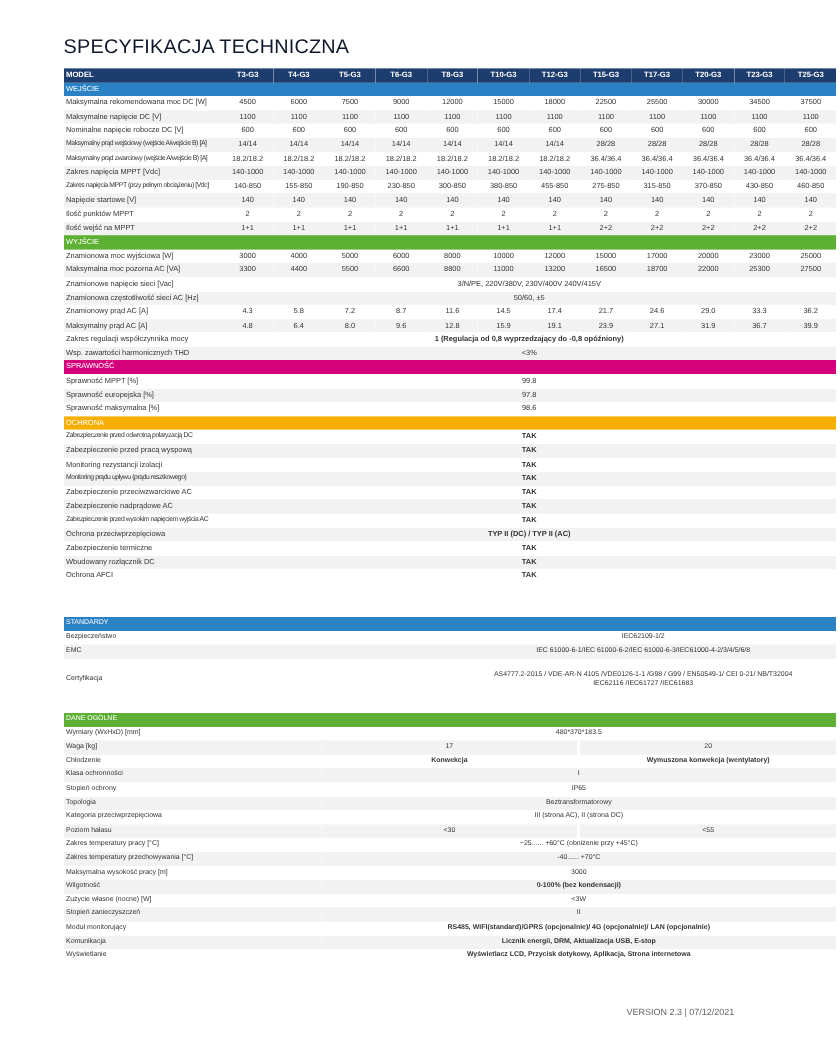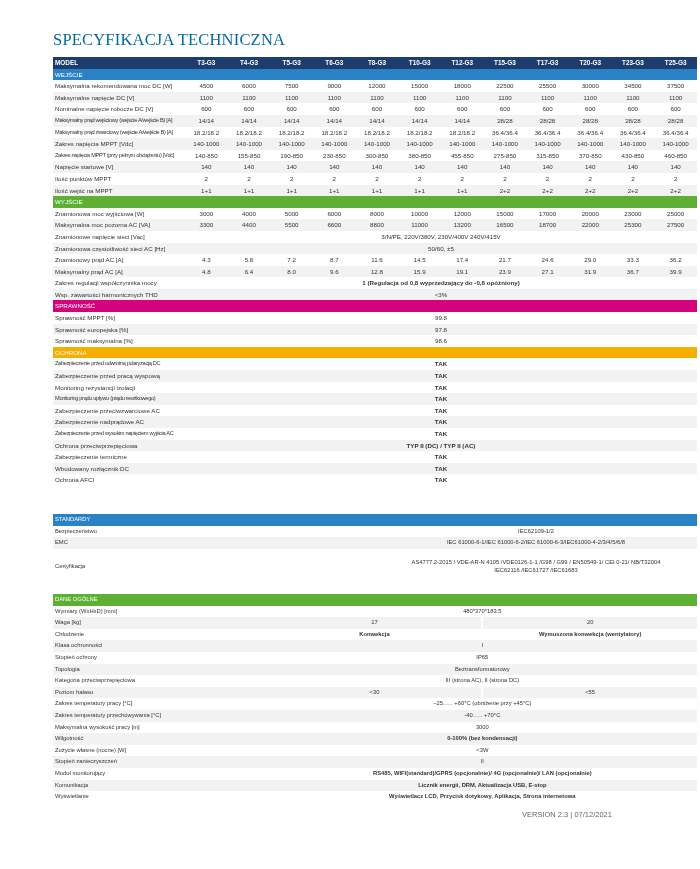--- a/index.html
+++ b/index.html
@@ -1,37 +1,37 @@
 <!DOCTYPE html>
 <html><head>
 <meta charset="utf-8">
 <style>
   html,body{margin:0;padding:0;background:#fff;}
   body{width:700px;height:869px;position:relative;overflow:hidden;font-family:"Liberation Sans",sans-serif;color:#333;}
-  .title{position:absolute;left:53px;top:30px;font-size:16.5px;color:#0369a1;letter-spacing:0.2px;font-family:Liberation Serif, serif;}
+  .title{position:absolute;left:53px;top:30px;font-size:16.5px;color:#0f172a;letter-spacing:0.2px;font-family:Liberation Sans, sans-serif;}
   table{border-collapse:collapse;position:absolute;left:53px;width:644px;table-layout:fixed;}
   td{font-size:6.2px;height:11.6px;padding:0 2px;white-space:nowrap;overflow:hidden;line-height:11.6px;color:#333;}
   td.lbl{width:128px;text-align:left;}
   td.v{text-align:center;}
   tr.alt td{background:#f2f2f2;}
   tr.hdr td{background:#1c3d6d;color:#fff;font-weight:bold;font-size:6.4px;}
   tr.sec td{color:#fff;font-size:6.2px;}
   tr.sec-blue td{background:#2a82c5;}
   tr.sec-green td{background:#5db033;}
   tr.sec-mag td{background:#d4037c;}
   tr.sec-orange td{background:#f6ae00;}
   td.b{font-weight:bold;}
   .cond{letter-spacing:-0.35px;font-size:5.7px;}
   #t1{top:57px;}
   #t2{top:514px;}
   #t3{top:594px;}
   #t2 td.lbl,#t3 td.lbl{width:185px;}
   #t2 td,#t3 td{font-size:5.8px;}
   .tall td{height:34px;line-height:8px;}
-  .version{position:absolute;left:522px;top:810px;font-size:7.5px;color:#666;}
+  .version{position:absolute;left:522px;top:839px;font-size:7.5px;color:#666;}
 </style>
 </head>
 <body>
 
 <div class="title">SPECYFIKACJA TECHNICZNA</div>
 
 <table id="t1">
   <tbody id="t1body">
       <tr class="hdr">
         <td class="lbl">MODEL</td>

